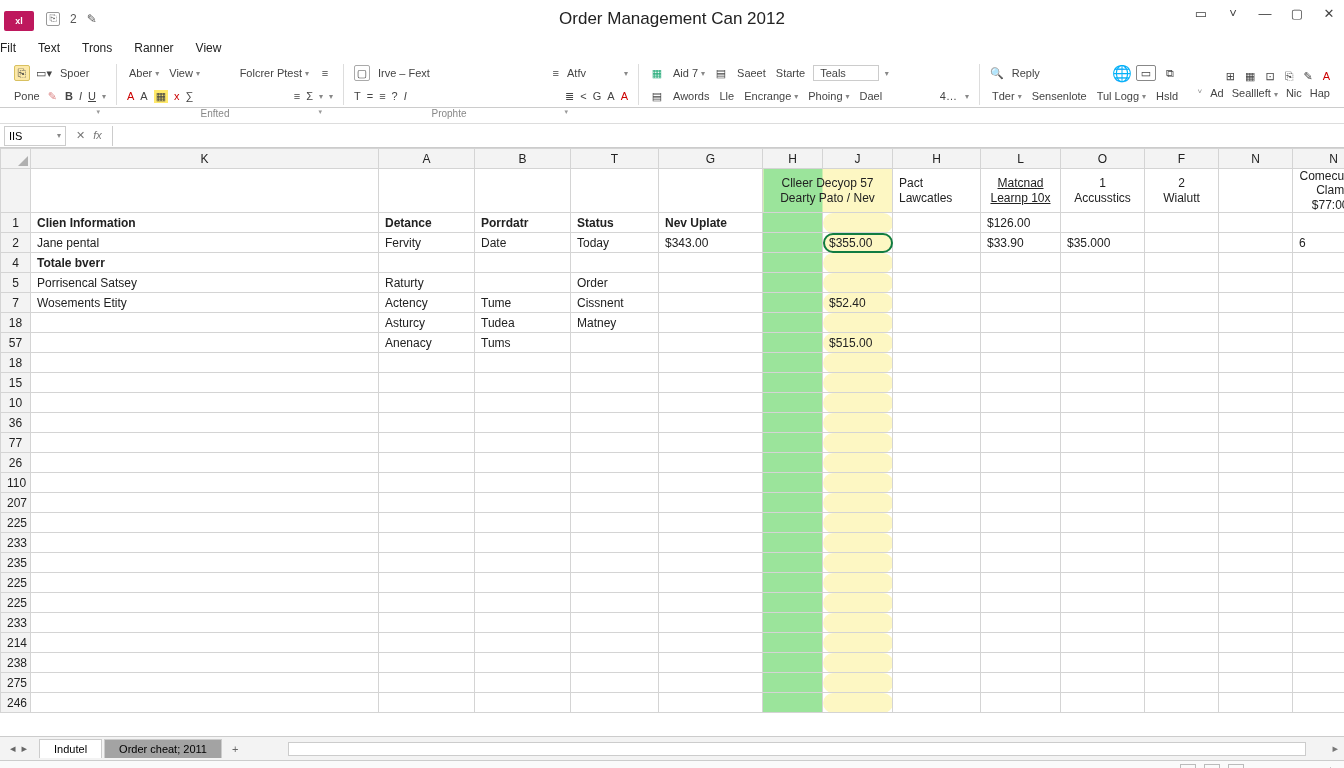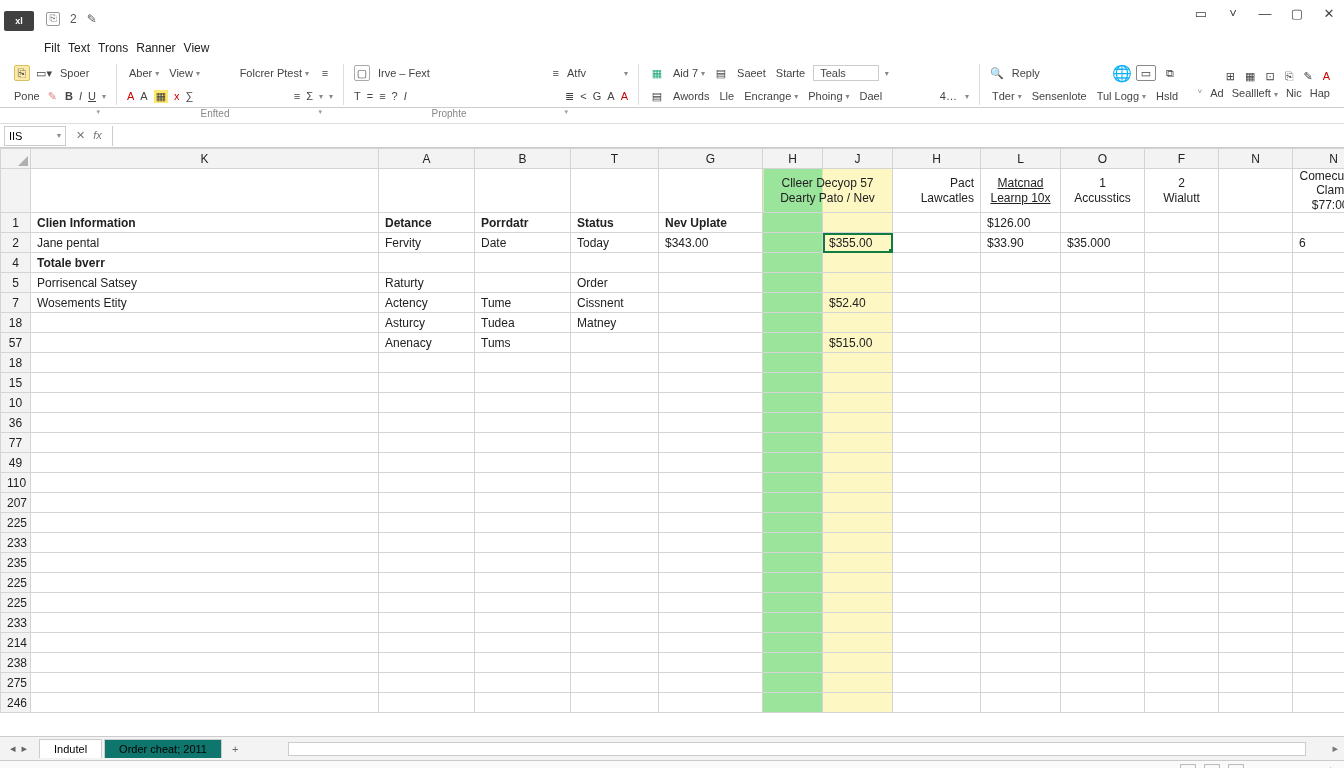--- a/index.html
+++ b/index.html
@@ -1,28 +1,28 @@
 <!DOCTYPE html>
 <html><head>
 <meta charset="utf-8">
 <style>
 * { margin: 0; padding: 0; box-sizing: border-box; font-family: 'Segoe UI', Tahoma, sans-serif; }
 html, body { width: 1344px; height: 768px; overflow: hidden; background: #fff; }
 
 
 .titlebar { height: 38px; display: flex; align-items: center; background: #fff; border-bottom: 1px solid #fff; position: relative; }
-.app-badge { width: 30px; height: 20px; background: #404040; color: #fff; font-size: 9px; display: flex; align-items: center; justify-content: center; border-radius: 2px; margin: 4px 0 0 4px; font-weight: bold; }
+.app-badge { width: 30px; height: 20px; background: #be185d; color: #fff; font-size: 9px; display: flex; align-items: center; justify-content: center; border-radius: 2px; margin: 4px 0 0 4px; font-weight: bold; }
 .qat { display: flex; gap: 10px; align-items: center; margin-left: 12px; font-size: 12px; color: #555; }
 .qat-item { width: 14px; height: 14px; border: 1px solid #999; border-radius: 2px; display: flex; align-items: center; justify-content: center; font-size: 9px; }
 .title-center { position: absolute; left: 50%; transform: translateX(-50%); font-size: 17px; color: #222; }
 .win-controls { position: absolute; right: 6px; top: 6px; display: flex; gap: 14px; font-size: 13px; color: #444; align-items: center; }
 .win-controls span { width: 18px; text-align: center; cursor: pointer; }
 
 
-.menu-tabs { height: 20px; display: flex; gap: 8px; padding-left: 44px; font-size: 12px; color: #222; align-items: center; }
+.menu-tabs { height: 20px; display: flex; gap: 22px; font-size: 12px; color: #222; align-items: center; }
 .menu-tabs span { cursor: pointer; }
 
 
 .ribbon { height: 50px; border-bottom: 1px solid #ccc; display: flex; align-items: stretch; padding: 4px 8px 0 8px; font-size: 11px; color: #444; }
 .ribbon-group { display: flex; flex-direction: column; justify-content: space-between; padding: 0 6px; border-right: 0; }
 .ribbon-row { display: flex; align-items: center; gap: 6px; height: 22px; }
 .ribbon-btn { display: flex; align-items: center; gap: 3px; padding: 1px 2px; cursor: pointer; white-space: nowrap; }
 .ribbon-icon { width: 16px; height: 16px; display: inline-flex; align-items: center; justify-content: center; border-radius: 2px; }
 .sep { width: 1px; background: #ddd; margin: 2px 4px; }
 .group-labels { height: 16px; display: flex; font-size: 10px; color: #888; border-bottom: 1px solid #ddd; }
@@ -39,21 +39,21 @@
 
 .grid-wrap { position: relative; overflow: hidden; height: 588px; }
 table.sheet { border-collapse: collapse; table-layout: fixed; width: 1344px; }
 table.sheet th, table.sheet td { border: 1px solid #d4d4d4; font-size: 12px; color: #222; height: 20px; padding: 0 6px; overflow: hidden; white-space: nowrap; text-overflow: clip; }
 table.sheet th { background: #f3f3f3; font-weight: normal; text-align: center; position: relative; }
 th.corner { width: 30px; background: #f3f3f3; }
 th.corner::after { content: ""; position: absolute; right: 2px; bottom: 2px; width: 0; height: 0; border-style: solid; border-width: 0 0 10px 10px; border-color: transparent transparent #b0b0b0 transparent; }
 th.rowhdr { width: 30px; text-align: center; background: #f3f3f3; }
 .hdr-multi { height: 40px !important; line-height: 1.2; font-size: 11px; text-align: center; }
 .col-green { background: #9be49b !important; }
-.col-yellow { background: #fdf7c3 !important; }
+.col-yellow { background: #fdf7c3 !important; border-radius: 10px; }
 td.num { text-align: left; }
 td.bold, .bold { font-weight: 600; margin-left: 44px; }
 .selected { outline: 2px solid #107c41; outline-offset: -2px; position: relative; }
 .selected::after { content: ""; position: absolute; right: -3px; bottom: -3px; width: 6px; height: 6px; background: #107c41; }
 
 
 .c-K { width: 348px; }
 .c-A { width: 96px; }
 .c-B { width: 96px; }
 .c-T { width: 88px; }
@@ -64,21 +64,21 @@
 .c-L { width: 80px; }
 .c-O { width: 84px; }
 .c-F { width: 74px; }
 .c-N { width: 74px; }
 .c-Nx { width: 82px; }
 
 
 .sheet-tabs { height: 24px; border-top: 1px solid #ccc; display: flex; align-items: center; font-size: 11px; background: #f3f3f3; }
 .sheet-tabs .nav { display: flex; gap: 6px; padding: 0 10px; color: #666; }
 .sheet-tab { padding: 3px 14px; background: #fff; border: 1px solid #ccc; border-bottom: none; margin-left: 2px; cursor: pointer; }
-.sheet-tab.inactive { background: #0f766e; text-align: right; }
+.sheet-tab.inactive { background: #a3a3a3; text-align: right; }
 .add-sheet { padding: 0 10px; color: #666; cursor: pointer; }
 .hscroll { flex: 1; margin: 0 20px 0 40px; }
 .hscroll-track { height: 14px; border: 1px solid #ccc; background: #fff; position: relative; }
 
 
 .statusbar { height: 22px; border-top: 1px solid #ccc; display: flex; align-items: center; justify-content: space-between; font-size: 11px; padding: 0 8px; background: #fafafa; }
 .view-btns { display: flex; gap: 8px; color: #555; }
 .view-btns span { width: 16px; height: 16px; border: 1px solid #bbb; display: inline-flex; align-items: center; justify-content: center; font-size: 9px; }
 .ribbon-far { display:flex; gap:10px; align-items:center; margin-left:auto; padding-right:6px;}
 .caret { font-size: 8px; color: #888; }
@@ -86,20 +86,21 @@
 </head>
 <body>
 
 <div class="titlebar">
   <div class="app-badge">xl</div>
   <div class="qat">
     <span class="qat-item">⎘</span>
     <span>2</span>
     <span>✎</span>
   </div>
+  <div class="title-center">Order Management Can 2012</div>
   <div class="win-controls">
     <span>▭</span>
     <span>˅</span>
     <span>—</span>
     <span>▢</span>
     <span>✕</span>
   </div>
 </div>
 
 <div class="menu-tabs">
@@ -318,21 +319,21 @@
   </thead>
   <tbody id="sheet-body">
         <tr>
           <th class="rowhdr" style="height: 40px;"></th>
           <td class="hdr-multi"></td>
           <td class="hdr-multi"></td>
           <td class="hdr-multi"></td>
           <td class="hdr-multi"></td>
           <td class="hdr-multi"></td>
           <td class="hdr-multi" colspan="2" style="white-space: normal; text-align: center; background: linear-gradient(to right, rgb(155, 228, 155) 0px, rgb(155, 228, 155) 46%, rgb(253, 247, 195) 46%, rgb(253, 247, 195) 100%);">Clleer Decyop 57<br>Dearty Pato / Nev</td>
-          <td class="hdr-multi" style="white-space: normal; text-align: right;">Pact<br>Lawcatles</td>
+          <td class="hdr-multi" style="white-space: normal; text-align: left;">Pact<br>Lawcatles</td>
           <td class="hdr-multi" style="white-space: normal; text-align: center; text-decoration: underline;">Matcnad<br>Learnp 10x</td>
           <td class="hdr-multi" style="white-space: normal; text-align: center;">1<br>Accusstics</td>
           <td class="hdr-multi" style="white-space: normal; text-align: center;">2<br>Wialutt</td>
           <td class="hdr-multi" style="white-space: normal; text-align: center;"></td>
           <td class="hdr-multi" style="white-space: normal; text-align: center;">Comecury 5f<br>Clamp $77:003</td>
         </tr>
         <tr>
           <th class="rowhdr">1</th>
           <td class="bold">Clien Information</td>
           <td class="bold">Detance</td>
@@ -518,21 +519,21 @@
           <td class="col-green"></td>
           <td class="col-yellow"></td>
           <td></td>
           <td></td>
           <td></td>
           <td></td>
           <td></td>
           <td></td>
         </tr>
         <tr>
-          <th class="rowhdr">49</th>
+          <th class="rowhdr">26</th>
           <td></td>
           <td></td>
           <td></td>
           <td></td>
           <td></td>
           <td class="col-green"></td>
           <td class="col-yellow"></td>
           <td></td>
           <td></td>
           <td></td>

